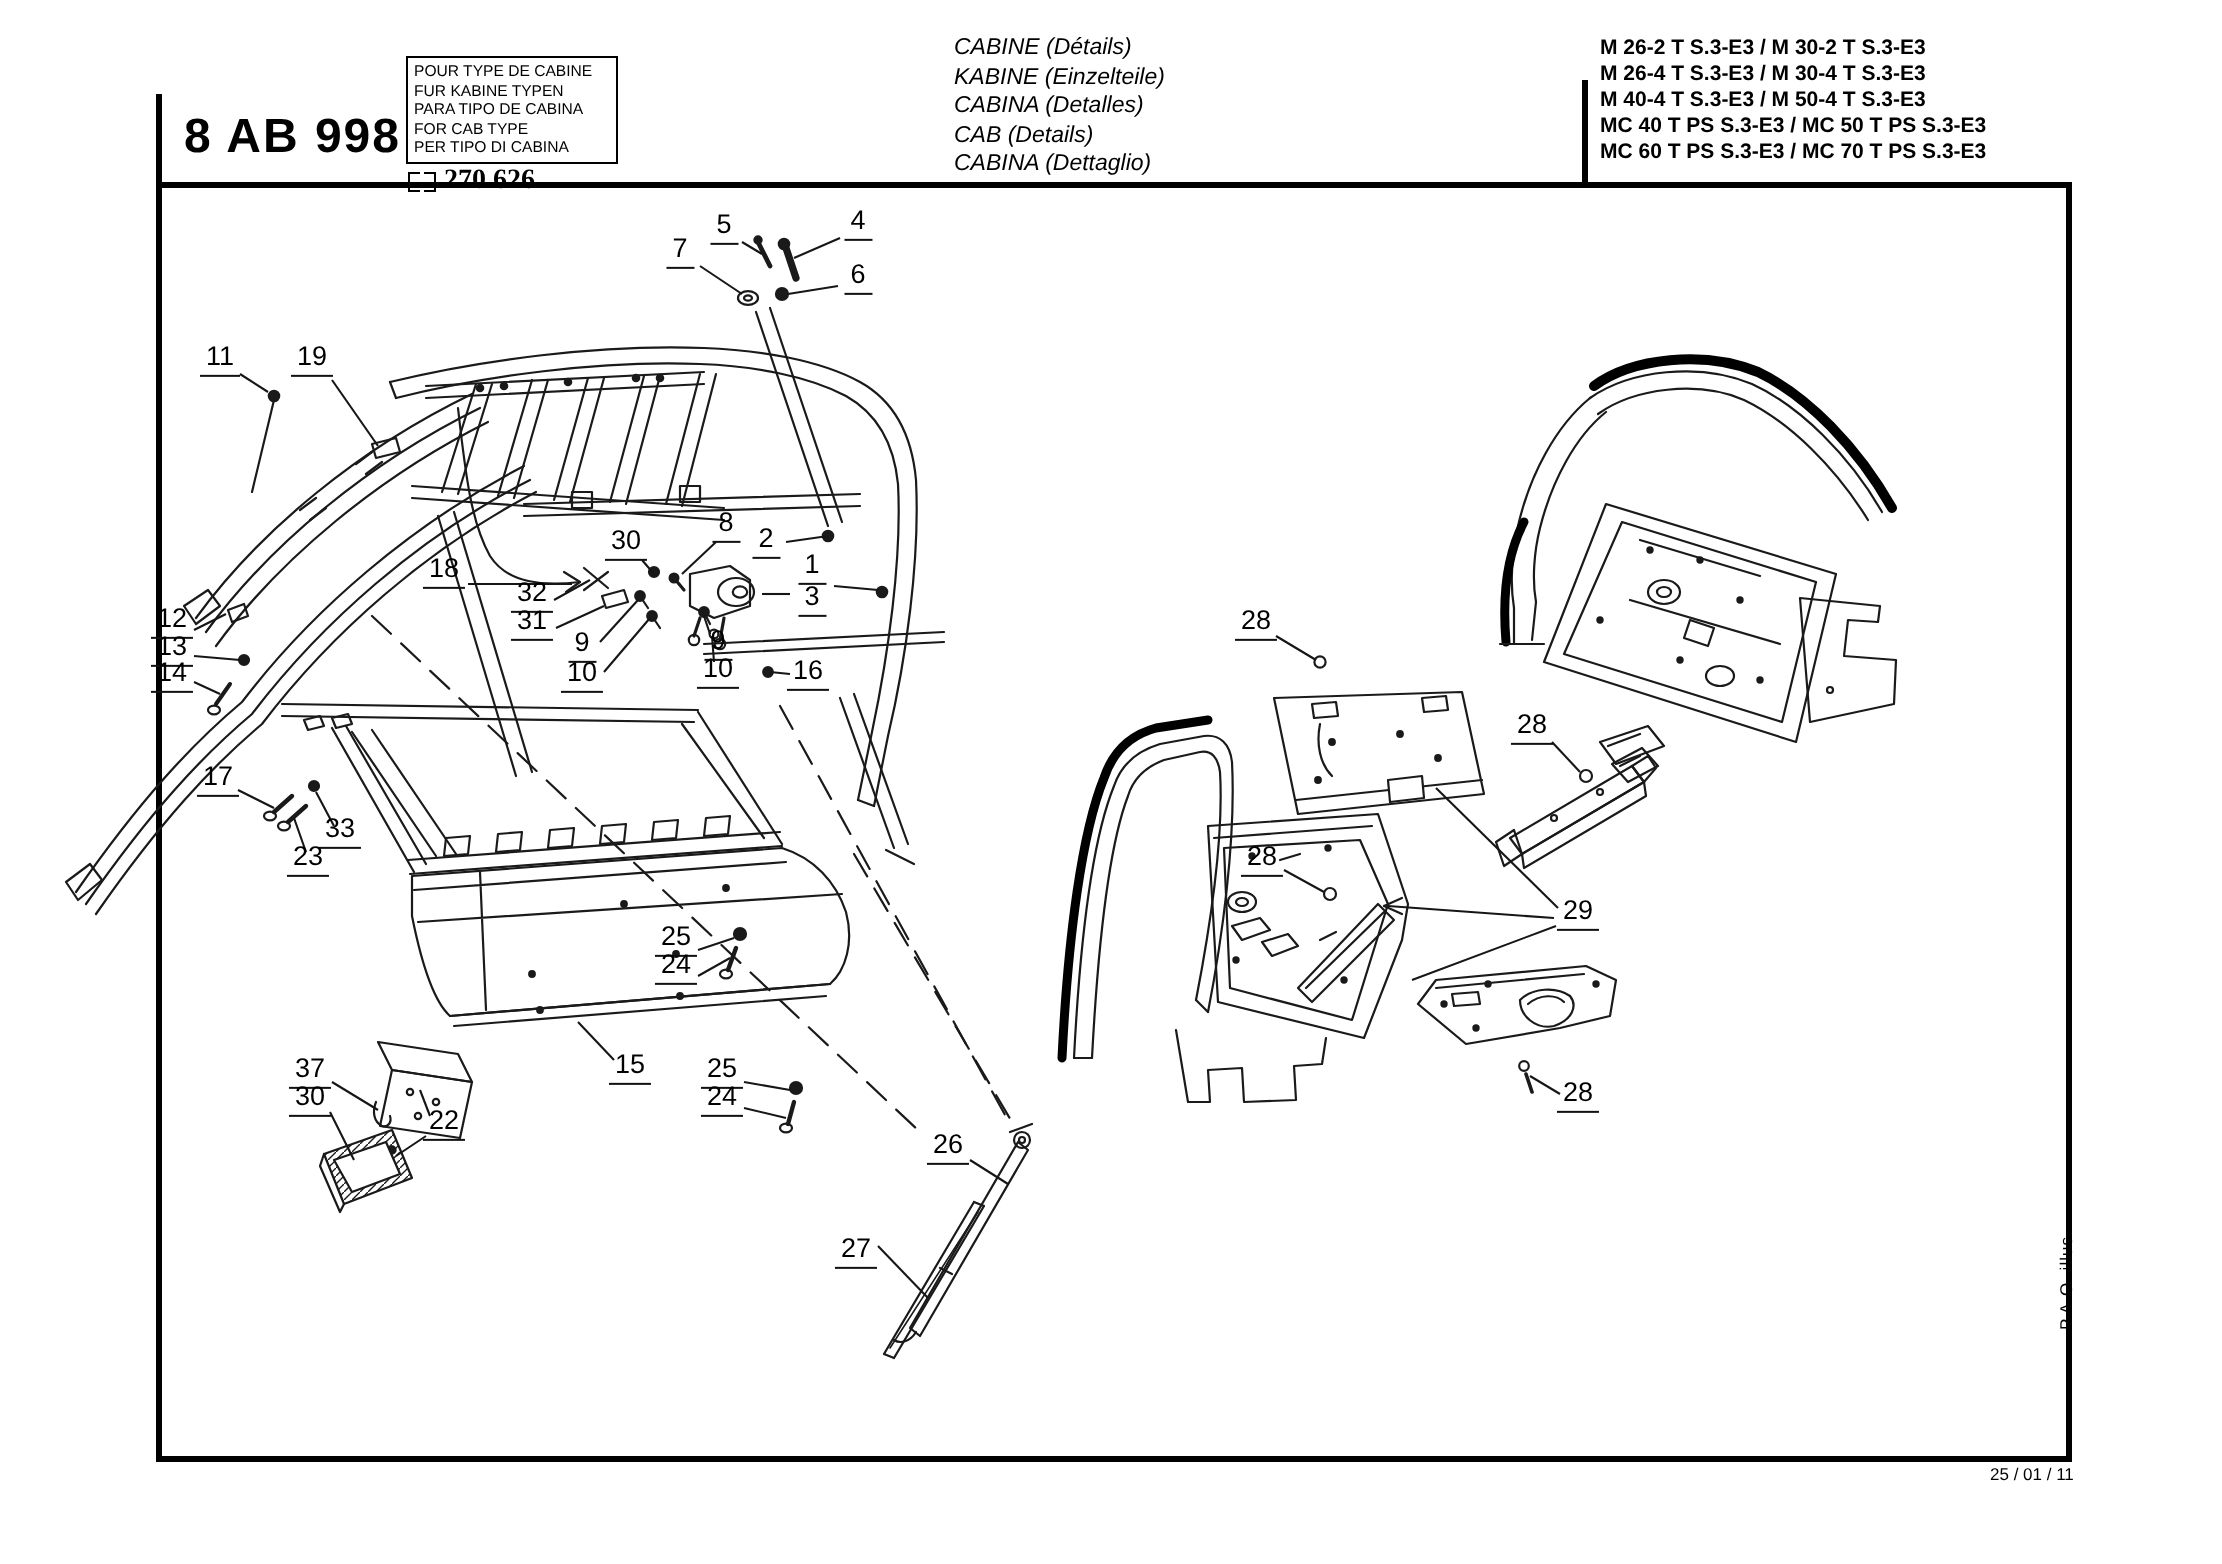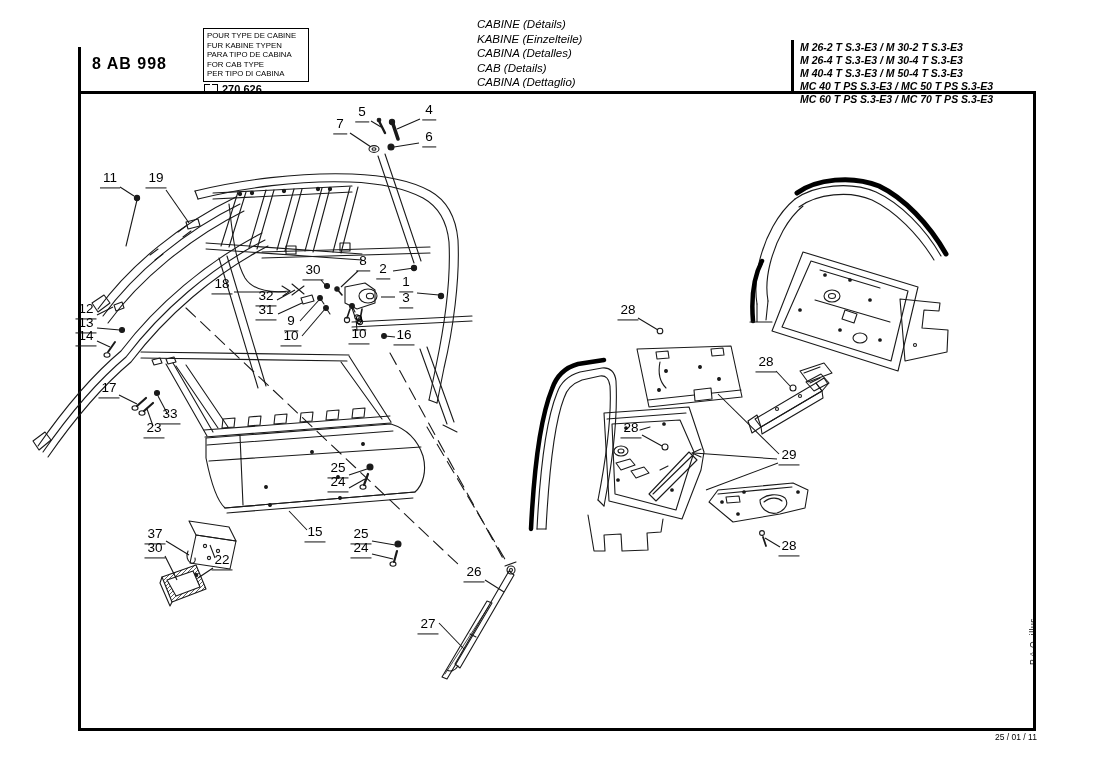--- a/index.html
+++ b/index.html
@@ -5,31 +5,31 @@
   html,body{margin:0;padding:0;background:#e8e8e8;}
   .page{position:relative;width:1111px;height:782px;background:#ffffff;overflow:hidden;
         font-family:"Liberation Sans",sans-serif;color:#000;}
   
   .rule-top{position:absolute;left:78px;top:91px;width:958px;height:3px;background:#000;}
   .border-left{position:absolute;left:78px;top:47px;width:3px;height:684px;background:#000;}
   .border-bottom{position:absolute;left:78px;top:728px;width:958px;height:3px;background:#000;}
   .border-right{position:absolute;left:1033px;top:91px;width:3px;height:640px;background:#000;}
   .models-border{position:absolute;left:791px;top:40px;width:3px;height:52px;background:#000;}
   
-  .page-code{position:absolute;left:92px;top:55px;font-size:16px;font-weight:bold;letter-spacing:1px;}
+  .page-code{position:absolute;left:92px;top:55px;font-size:24px;font-weight:bold;letter-spacing:1px;}
   .cab-box{position:absolute;left:203px;top:28px;width:98px;border:1.5px solid #000;padding:2px 3px;}
   .cab-box div{font-size:7.8px;line-height:9.6px;white-space:nowrap;}
   .ref-row{position:absolute;left:204px;top:83px;display:flex;align-items:center;gap:4px;}
   .ref-frame{display:inline-flex;gap:2px;}
   .ref-frame i{display:inline-block;width:5px;height:8px;border:1.6px solid #000;}
   .ref-frame i.l{border-right:none;} .ref-frame i.r{border-left:none;}
-  .ref-num{font-size:11px;font-weight:bold;}
+  .ref-num{font-size:14px;font-weight:bold;font-family:Liberation Serif, serif;}
   .titles{position:absolute;left:477px;top:17px;}
   .titles div{font-size:11.5px;line-height:14.6px;white-space:nowrap;font-style:italic;}
-  .models{position:absolute;left:800px;top:41px;font-style:italic;}
+  .models{position:absolute;left:800px;top:18px;}
   .models div{font-size:10.5px;font-weight:bold;line-height:12.9px;white-space:nowrap;}
   
   .footer-date{position:absolute;left:995px;top:732px;font-size:8.5px;}
   .side-label{position:absolute;left:1038px;top:655px;font-size:8.5px;transform:rotate(-90deg);
               transform-origin:left bottom;white-space:nowrap;letter-spacing:.5px;}
   
   .art,.leads{position:absolute;left:0;top:0;width:1111px;height:782px;}
   .leads polyline{fill:none;stroke:#161616;stroke-width:1.05;}
   .callout{position:absolute;transform:translate(-50%,-58%);font-size:13.5px;line-height:1;
            padding:0 3px 2px;border-bottom:1.5px solid #111;background:rgba(255,255,255,0);

